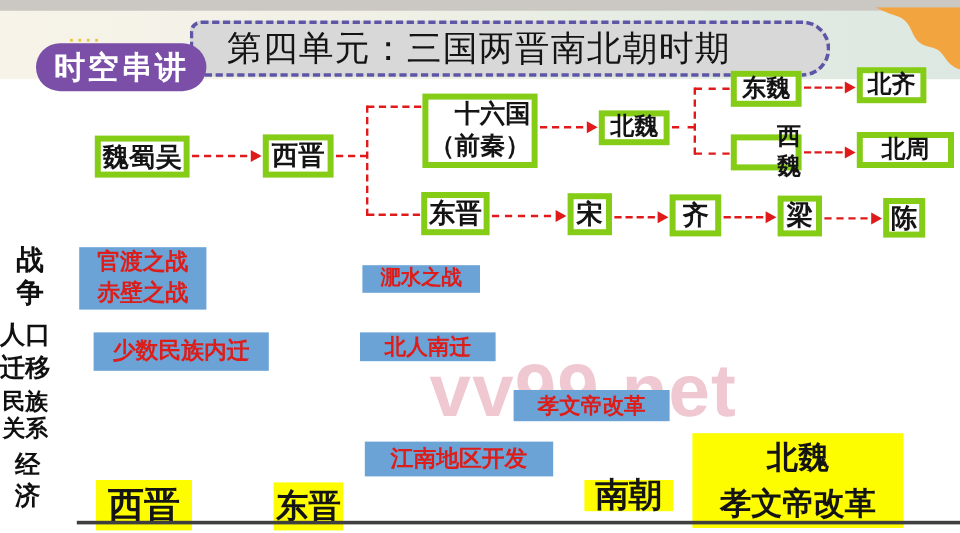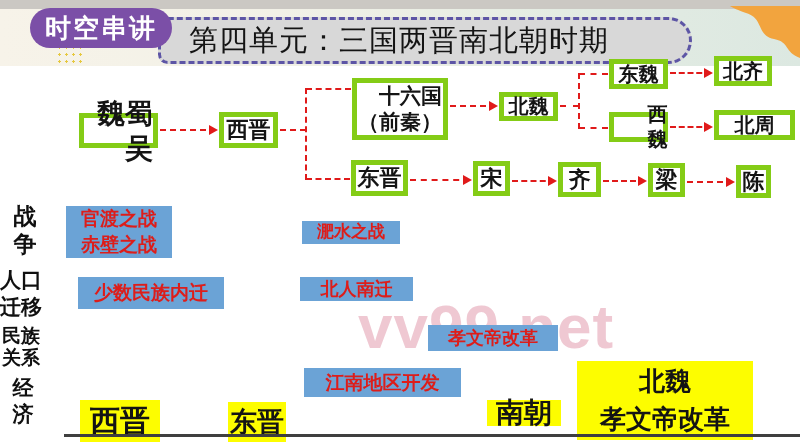--- a/index.html
+++ b/index.html
@@ -13,21 +13,21 @@
             background:linear-gradient(90deg,#f7f3e9 0%,#f2f1e7 35%,#e4ece3 70%,#dce8e1 100%);}
   .orange-blob{position:absolute;left:728px;top:6px;z-index:1;}
   .dots{position:absolute;left:56px;top:30px;width:26px;height:36px;z-index:2;
         background-image:radial-gradient(#e6c83e 1.3px,transparent 1.4px);background-size:7px 7px;}
 
   
   .header-box{position:absolute;left:158px;top:17px;width:534px;height:47px;box-sizing:border-box;
               background:#d8d8d8;border:3px dashed #5d55a5;border-radius:10px 24px 24px 10px;z-index:2;
               display:flex;align-items:center;}
   .header-title{padding-left:28px;font-size:29px;font-weight:normal;color:#141414;letter-spacing:1px;white-space:nowrap;}
-  .badge{position:absolute;left:30px;top:8px;width:142px;height:40px;background:#7b4fa7;border-radius:21px;
+  .badge{position:absolute;left:30px;top:36px;width:142px;height:40px;background:#7b4fa7;border-radius:21px;
          color:#ffffff;font-size:26px;font-weight:bold;display:flex;align-items:center;justify-content:center;
          letter-spacing:2px;z-index:3;text-align:right;}
 
   
   .node{position:absolute;box-sizing:border-box;background:#ffffff;border:5px solid #84cc16;color:#141414;
         font-weight:bold;display:flex;align-items:center;justify-content:center;text-align:right;
         white-space:pre-line;line-height:1.25;z-index:3;}
 
   
   .harrow{position:absolute;border-top:2px dashed #e01a1a;height:0;z-index:2;}
@@ -60,21 +60,21 @@
   <svg class="orange-blob" width="72" height="52">
     <path d="M72,0 L72,52 C56,46 62,36 46,33 C28,29 36,12 18,7 C10,4 5,2 2,0 Z" fill="#f2a43e"></path>
   </svg>
   <div class="dots"></div>
 
   <div class="header-box">
     <div class="header-title">第四单元：三国两晋南北朝时期</div>
   </div>
   <div class="badge">时空串讲</div>
 
-  <div class="node" style="left:79px;top:113px;width:79px;height:35px;font-size:28px;">魏蜀吴</div>
+  <div class="node" style="left:79px;top:113px;width:79px;height:35px;font-size:22px;">魏蜀吴</div>
   <div class="node" style="left:219px;top:112px;width:59px;height:36px;font-size:22px;">西晋</div>
   <div class="node" style="left:352px;top:78px;width:96px;height:62px;font-size:21px;">十六国
 （前秦）</div>
   <div class="node" style="left:499px;top:92px;width:59px;height:29px;font-size:20px;">北魏</div>
   <div class="node" style="left:609px;top:59px;width:59px;height:30px;font-size:20px;">东魏</div>
   <div class="node" style="left:714px;top:56px;width:58px;height:30px;font-size:20px;">北齐</div>
   <div class="node" style="left:609px;top:112px;width:59px;height:30px;font-size:20px;padding-left:38px;">西魏</div>
   <div class="node" style="left:714px;top:110px;width:81px;height:30px;font-size:20px;">北周</div>
   <div class="node" style="left:351px;top:160px;width:57px;height:36px;font-size:22px;">东晋</div>
   <div class="node" style="left:473px;top:161px;width:37px;height:35px;font-size:22px;">宋</div>

